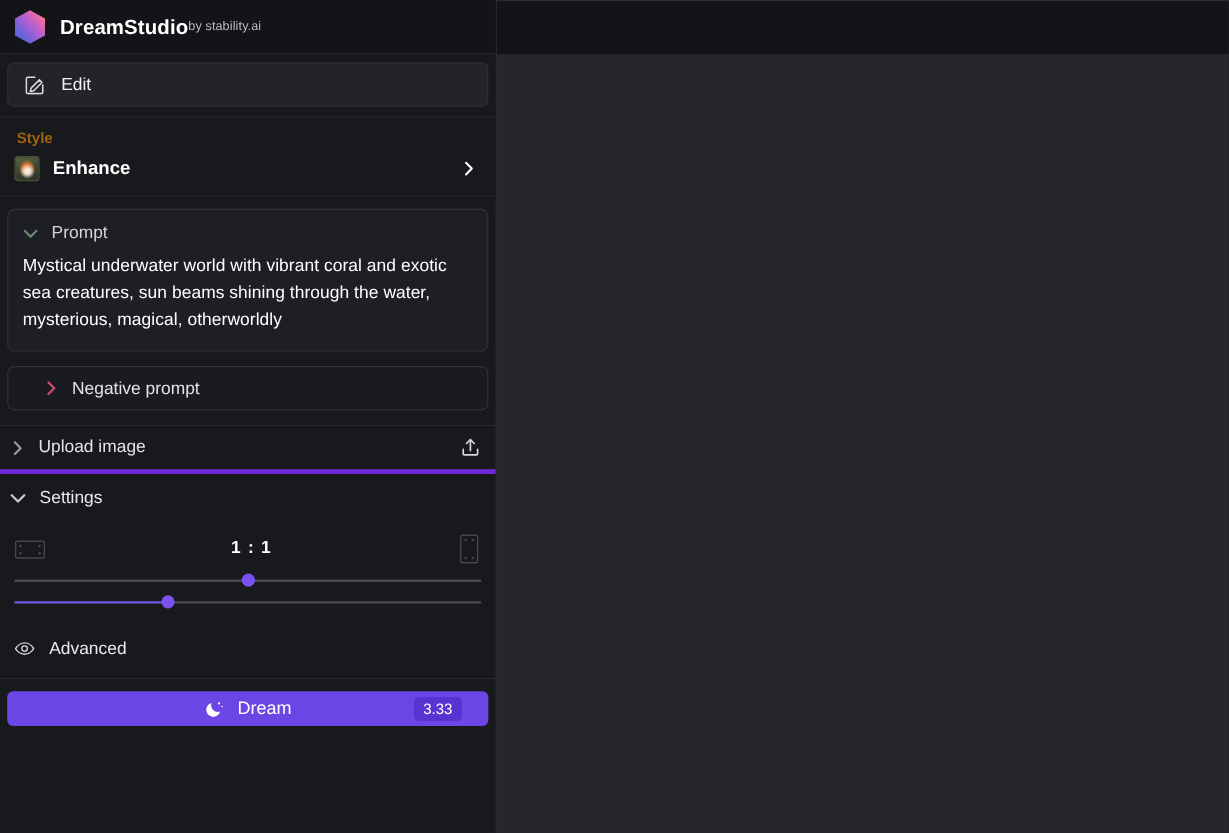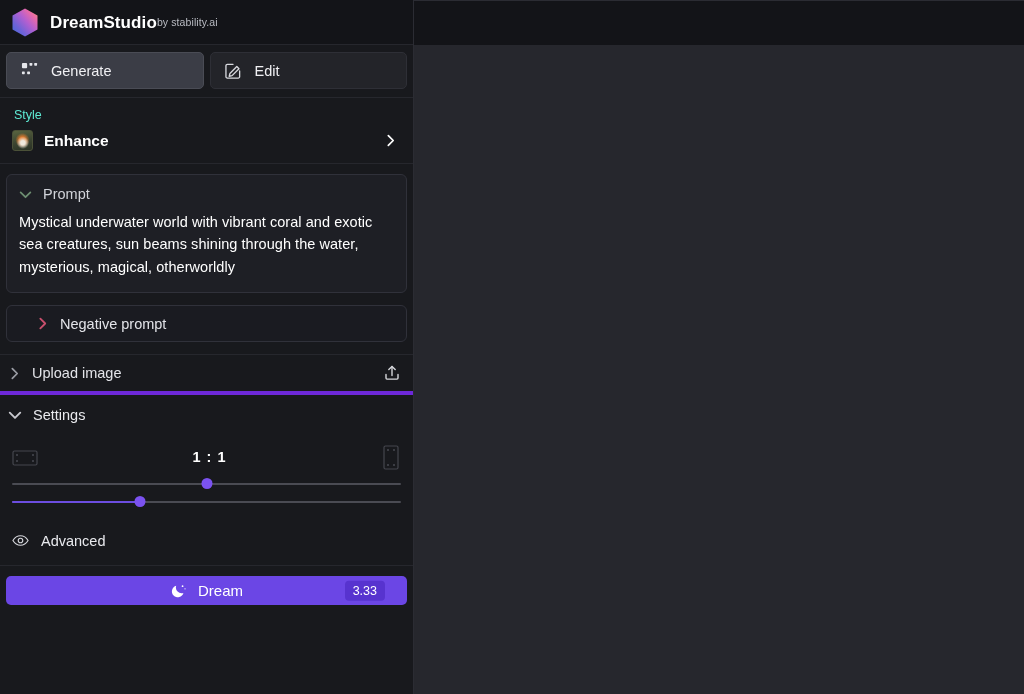--- a/index.html
+++ b/index.html
@@ -97,24 +97,25 @@
 
   
   .style-block {
     padding: 10px 12px 12px 12px;
     border-top: 1px solid #26272d;
     border-bottom: 1px solid #26272d;
     background: #18191d;
     flex: 0 0 auto;
   }
   .style-caption {
-    color: #5eead4;
+    color: #a16207;
     font-size: 12.5px;
     margin-bottom: 8px;
     padding-left: 2px;
+    font-weight: bold;
   }
   .style-row {
     display: flex;
     align-items: center;
     cursor: pointer;
   }
   .style-thumb {
     width: 21px; height: 21px;
     border-radius: 3px;
     flex: 0 0 auto;
@@ -350,30 +351,20 @@
         </defs>
         <polygon points="15,1.5 27.5,8.5 27.5,22.5 15,29.5 2.5,22.5 2.5,8.5" fill="url(#hexg)"></polygon>
       </svg>
       <div class="brand-text">
         <span class="brand-title">DreamStudio</span>
         <span class="brand-sub">by stability.ai</span>
       </div>
     </div>
 
     <div class="tabs">
-      <div class="tab active">
-        <svg class="tab-icon" viewBox="0 0 18 18" fill="none">
-          <rect x="1" y="1" width="5.5" height="5.5" rx="1" fill="#e6e7ec"></rect>
-          <rect x="9" y="1" width="3" height="3" rx="0.7" fill="#e6e7ec"></rect>
-          <rect x="14" y="1" width="3" height="3" rx="0.7" fill="#e6e7ec"></rect>
-          <rect x="1" y="10" width="3" height="3" rx="0.7" fill="#e6e7ec"></rect>
-          <rect x="6.5" y="10" width="3" height="3" rx="0.7" fill="#e6e7ec"></rect>
-        </svg>
-        <span class="tab-label">Generate</span>
-      </div>
       <div class="tab inactive">
         <svg class="tab-icon" viewBox="0 0 18 18" fill="none">
           <path d="M15.5 9.5v6a1.5 1.5 0 0 1-1.5 1.5H2.5A1.5 1.5 0 0 1 1 15.5V4a1.5 1.5 0 0 1 1.5-1.5h6" stroke="#d8d9de" stroke-width="1.4" stroke-linecap="round"></path>
           <path d="M5.2 12.1l7.3-7.3 2.3 2.3-7.3 7.3-3 0.7 0.7-3z" stroke="#d8d9de" stroke-width="1.4" stroke-linejoin="round" fill="none"></path>
         </svg>
         <span class="tab-label">Edit</span>
       </div>
     </div>
 
     <div class="style-block">

